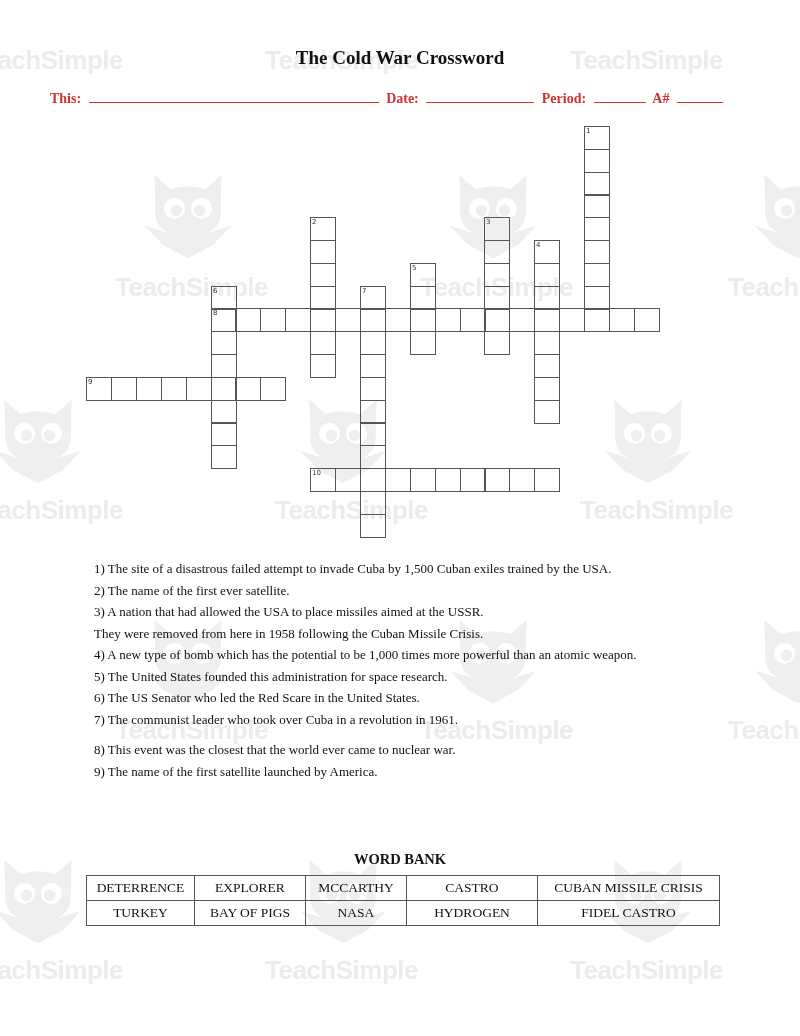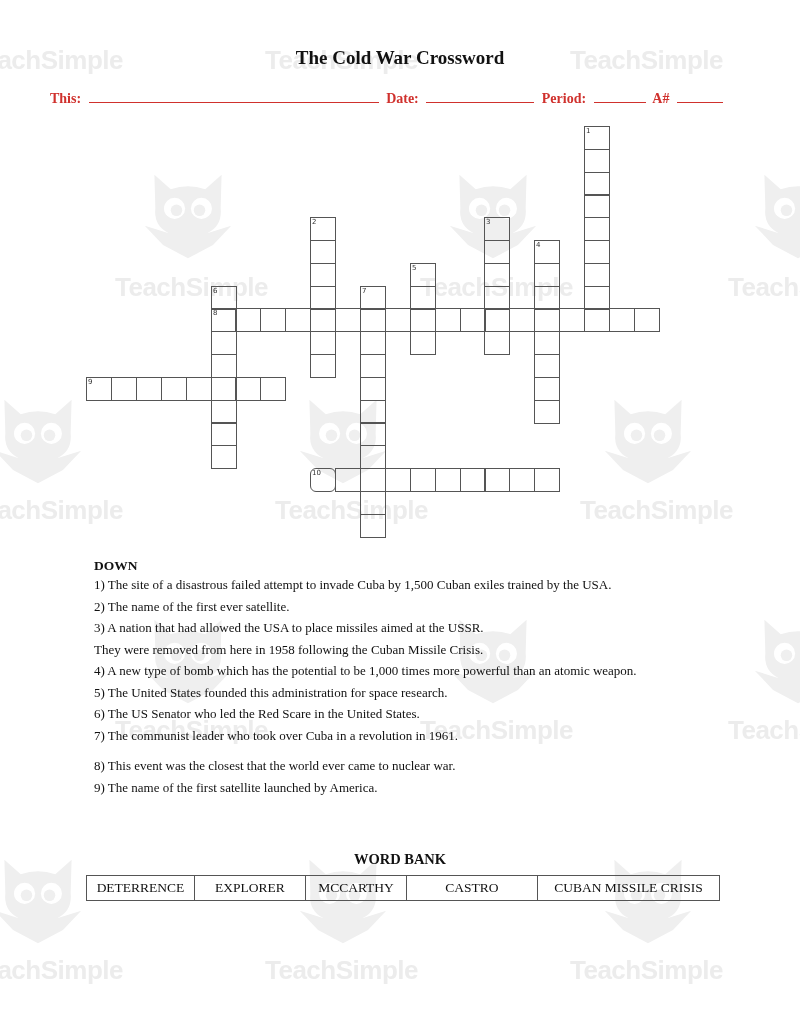--- a/index.html
+++ b/index.html
@@ -237,34 +237,33 @@
     <div class="cell" style="left: 559px; top: 308px;"><input maxlength="1" style=""></div>
     <div class="cell" style="left: 609px; top: 308px;"><input maxlength="1" style=""></div>
     <div class="cell" style="left: 634px; top: 308px;"><input maxlength="1" style=""></div>
     <div class="cell" style="left: 86px; top: 377px;"><input maxlength="1" style=""><span class="num">9</span></div>
     <div class="cell" style="left: 111px; top: 377px;"><input maxlength="1" style=""></div>
     <div class="cell" style="left: 136px; top: 377px;"><input maxlength="1" style=""></div>
     <div class="cell" style="left: 161px; top: 377px;"><input maxlength="1" style=""></div>
     <div class="cell" style="left: 186px; top: 377px;"><input maxlength="1" style=""></div>
     <div class="cell" style="left: 235px; top: 377px;"><input maxlength="1" style=""></div>
     <div class="cell" style="left: 260px; top: 377px;"><input maxlength="1" style=""></div>
-    <div class="cell" style="left: 310px; top: 468px; border-radius: 6px;"><input maxlength="1" style=""><span class="num">10</span></div>
+    <div class="cell" style="left: 310px; top: 468px;"><input maxlength="1" style=""><span class="num">10</span></div>
     <div class="cell" style="left: 335px; top: 468px;"><input maxlength="1" style=""></div>
     <div class="cell" style="left: 385px; top: 468px;"><input maxlength="1" style=""></div>
     <div class="cell" style="left: 410px; top: 468px;"><input maxlength="1" style=""></div>
     <div class="cell" style="left: 435px; top: 468px;"><input maxlength="1" style=""></div>
     <div class="cell" style="left: 460px; top: 468px;"><input maxlength="1" style=""></div>
     <div class="cell" style="left: 484px; top: 468px;"><input maxlength="1" style=""></div>
     <div class="cell" style="left: 509px; top: 468px;"><input maxlength="1" style=""></div>
     <div class="cell" style="left: 534px; top: 468px;"><input maxlength="1" style=""></div>
   </div>
 
 <div class="clues">
   <div class="sect">
-    <h3>DOWN</h3>
     <div>1) The site of a disastrous failed attempt to invade Cuba by 1,500 Cuban exiles trained by the USA.</div>
     <div>2) The name of the first ever satellite.</div>
     <div>3) A nation that had allowed the USA to place missiles aimed at the USSR.</div>
     <div>They were removed from here in 1958 following the Cuban Missile Crisis.</div>
     <div>4) A new type of bomb which has the potential to be 1,000 times more powerful than an atomic weapon.</div>
     <div>5) The United States founded this administration for space research.</div>
     <div>6) The US Senator who led the Red Scare in the United States.</div>
     <div>7) The communist leader who took over Cuba in a revolution in 1961.</div>
   </div>
   <div class="sect">
@@ -276,14 +275,21 @@
 <div class="wb-title">WORD BANK</div>
 <table class="wb">
   <tbody>
       <tr>
     <td style="width:99px">DETERRENCE</td>
     <td style="width:102px">EXPLORER</td>
     <td style="width:92px">MCCARTHY</td>
     <td style="width:122px">CASTRO</td>
     <td style="width:173px">CUBAN MISSILE CRISIS</td>
   </tr>
+  <tr>
+    <td>TURKEY</td>
+    <td>BAY OF PIGS</td>
+    <td>NASA</td>
+    <td>HYDROGEN</td>
+    <td>FIDEL CASTRO</td>
+  </tr>
 </tbody>
   </table>
 
 </body></html>

